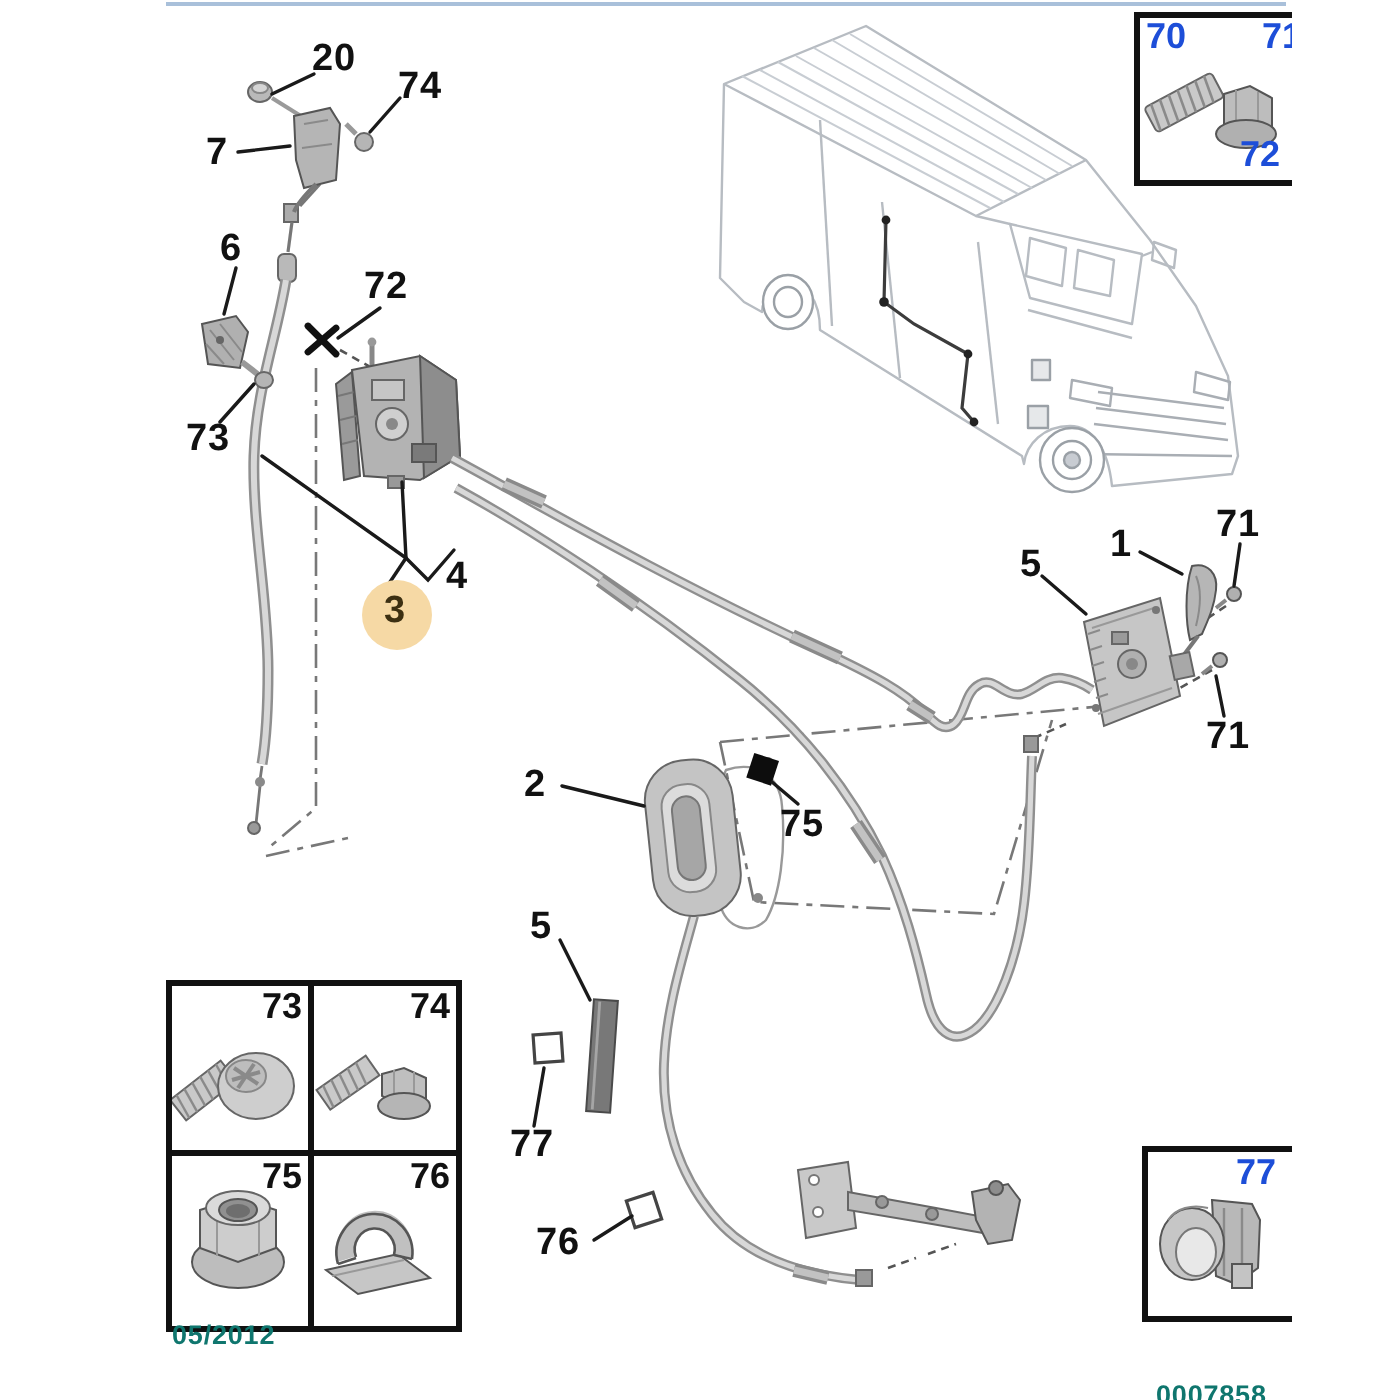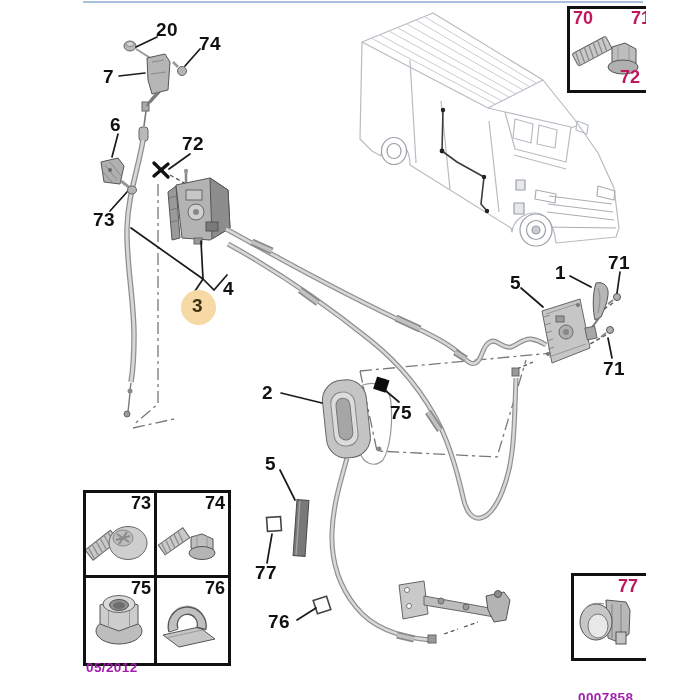--- a/index.html
+++ b/index.html
@@ -5,29 +5,29 @@
   html,body{margin:0;padding:0;background:#ffffff;}
   #stage{position:relative;width:700px;height:700px;background:#ffffff;overflow:hidden;
          font-family:"Liberation Sans",sans-serif;}
   .co{position:absolute;font:700 19px "Liberation Sans",sans-serif;color:#111;letter-spacing:.4px;white-space:nowrap;}
   #hl-circle{position:absolute;left:181px;top:290px;width:35px;height:35px;border-radius:50%;}
   #c3{color:#3d3012;}
   #blue-strip{position:absolute;left:83px;top:1px;width:560px;height:2px;}
   .inset{position:absolute;border:3px solid #111;border-right:none;overflow:hidden;background:#fff;}
   #inset-70{left:567px;top:6px;width:76px;height:81px;}
   #inset-77{left:571px;top:573px;width:72px;height:82px;}
-  .boxlab{position:absolute;font:700 18px "Liberation Sans",sans-serif;color:#be185d;white-space:nowrap;}
+  .boxlab{position:absolute;font:700 18px "Liberation Sans",sans-serif;color:#1d4ed8;white-space:nowrap;}
   #hw-grid{position:absolute;left:83px;top:490px;width:142px;height:170px;border:3px solid #111;
            display:grid;grid-template-columns:1fr 1fr;grid-template-rows:1fr 1fr;background:#fff;}
   .cell{position:relative;border:0 solid #111;}
   .cell.br{border-right:3px solid #111;}
   .cell.bb{border-bottom:3px solid #111;}
   .cellLabel{position:absolute;top:0px;right:3px;font:700 18px "Liberation Sans",sans-serif;color:#111;}
   .cell svg{position:absolute;left:0;top:0;}
-  .footerTxt{position:absolute;font:700 13.5px "Liberation Sans",sans-serif;color:#a21caf;letter-spacing:.4px;white-space:nowrap;}
+  .footerTxt{position:absolute;font:700 13.5px "Liberation Sans",sans-serif;color:#0f766e;letter-spacing:.4px;white-space:nowrap;}
   #rev-date{left:86px;top:660px;}
   #doc-ref{left:578px;top:658px;margin-top:32px;}
   svg{display:block;}
 </style>
 </head>
 <body>
 
 <div id="stage">
 
   <div id="blue-strip" style="background: rgb(169, 192, 218);"></div>

